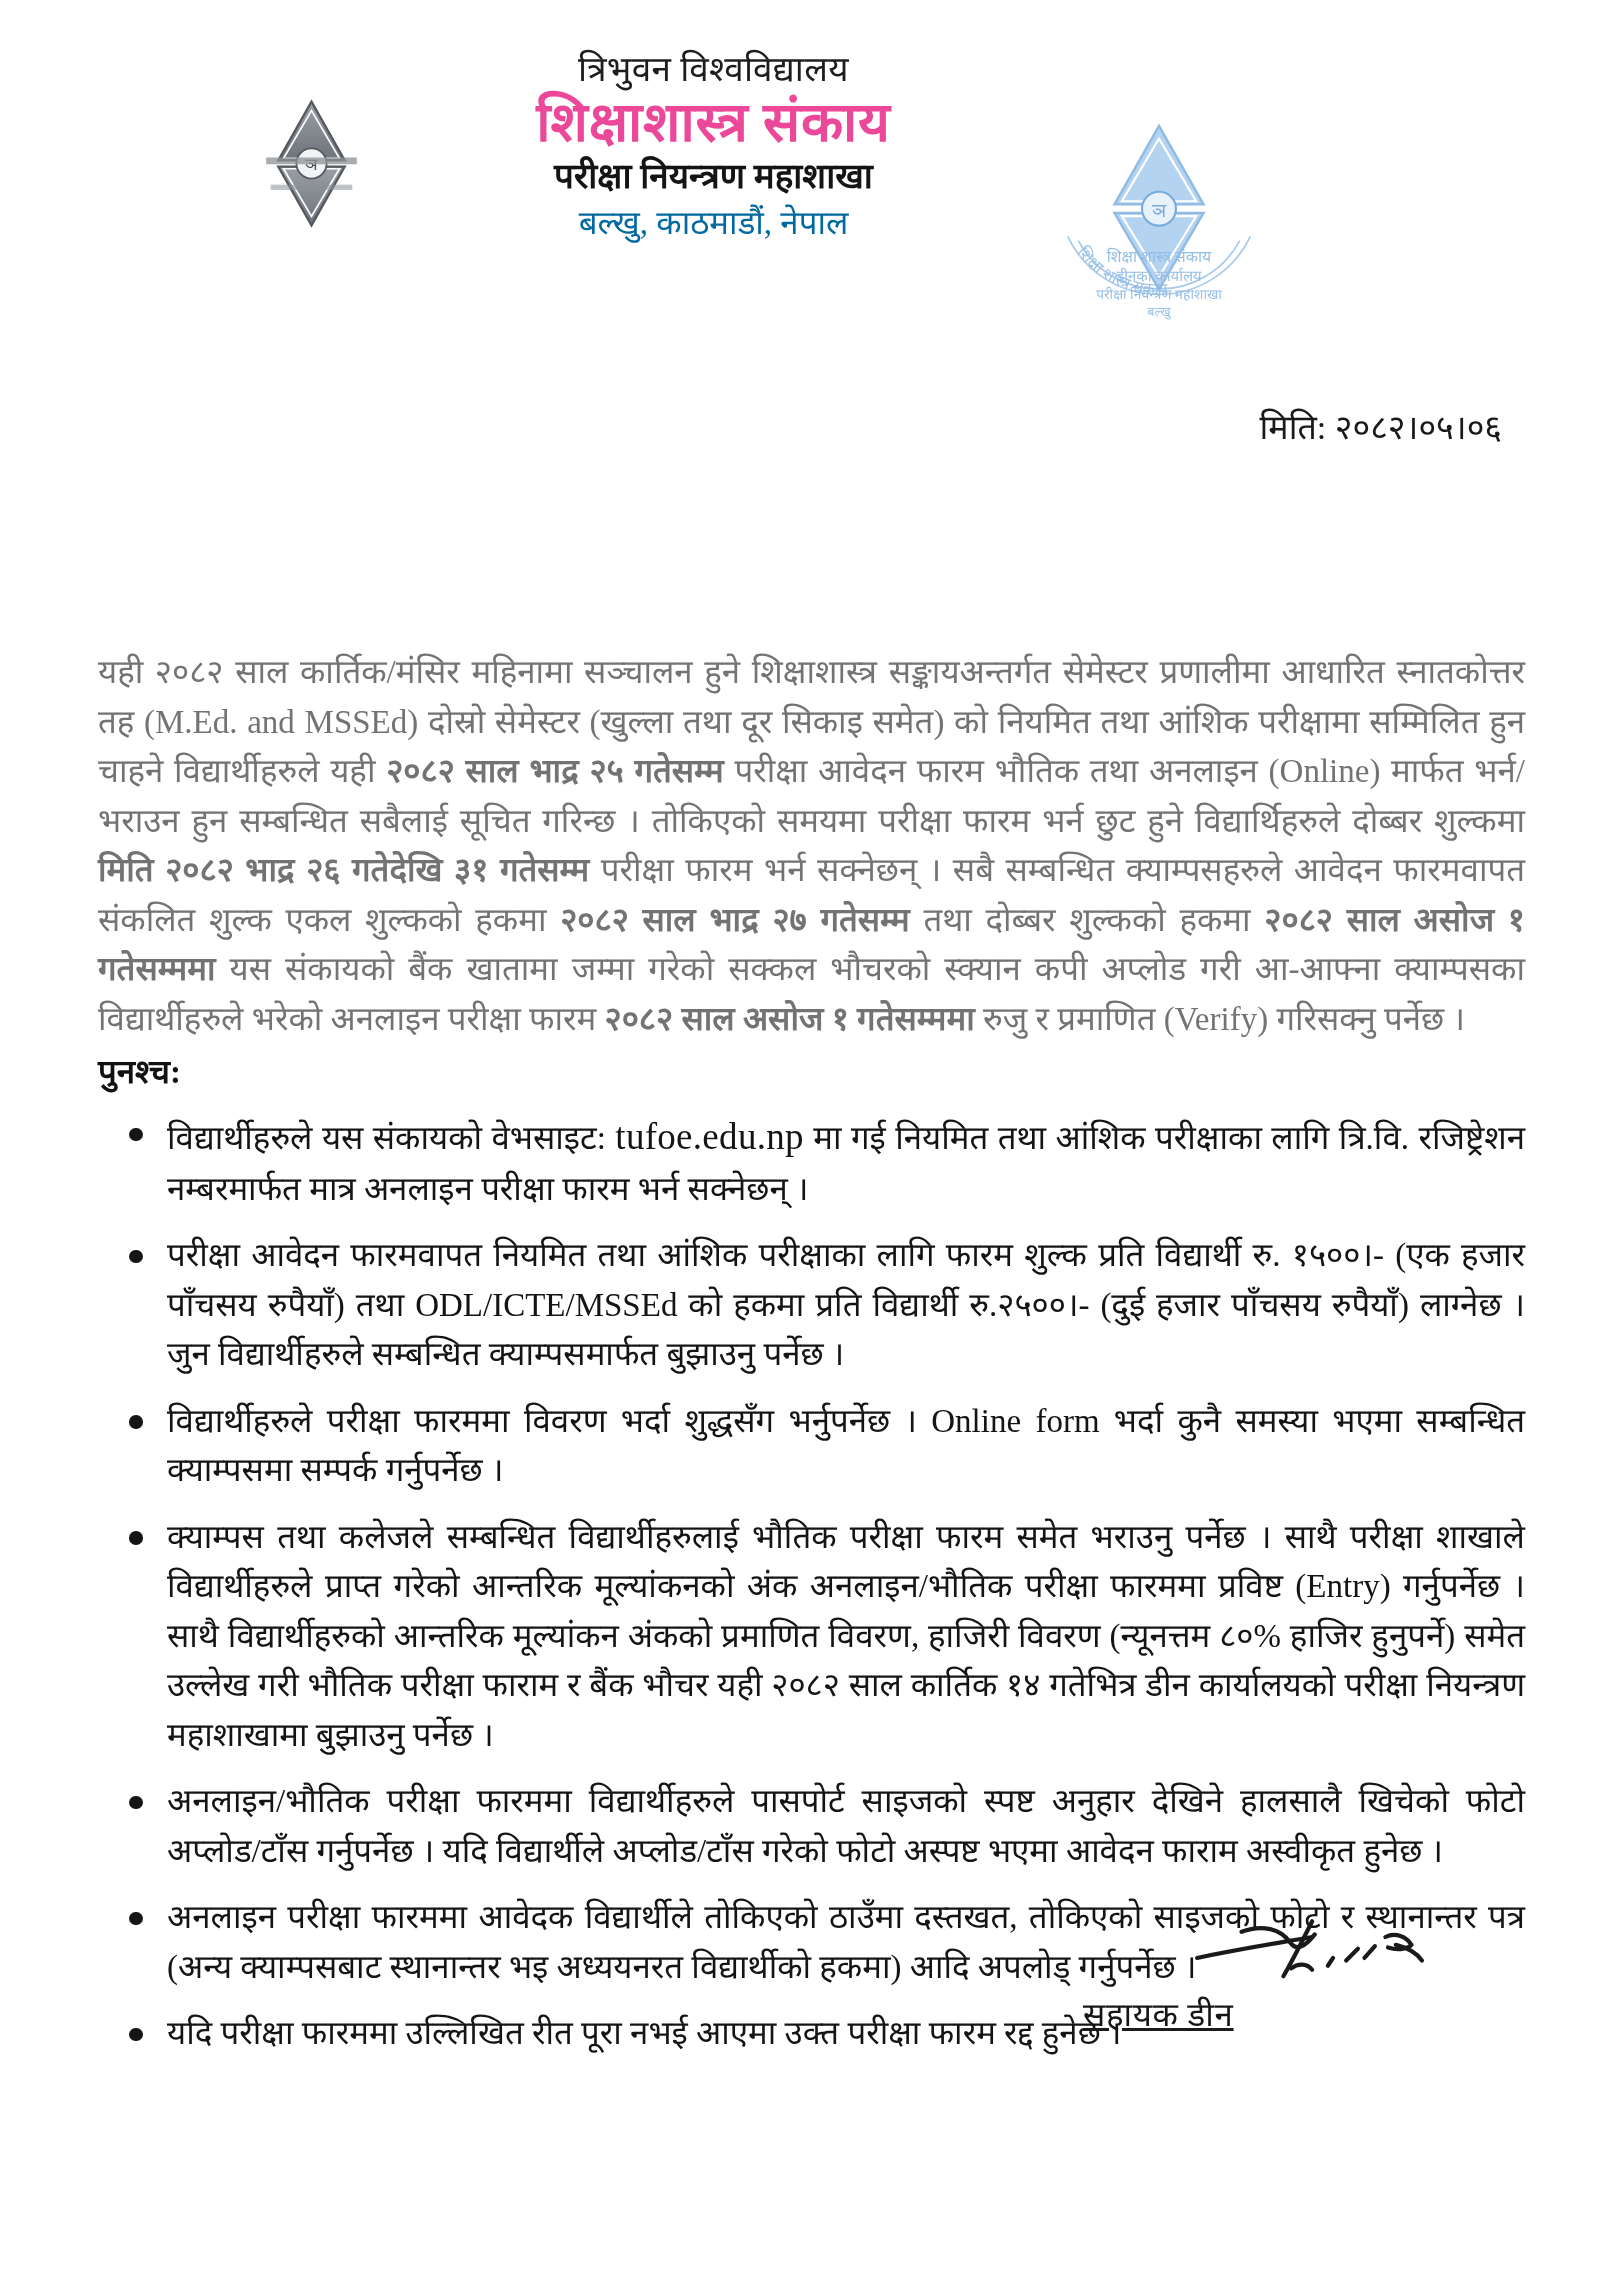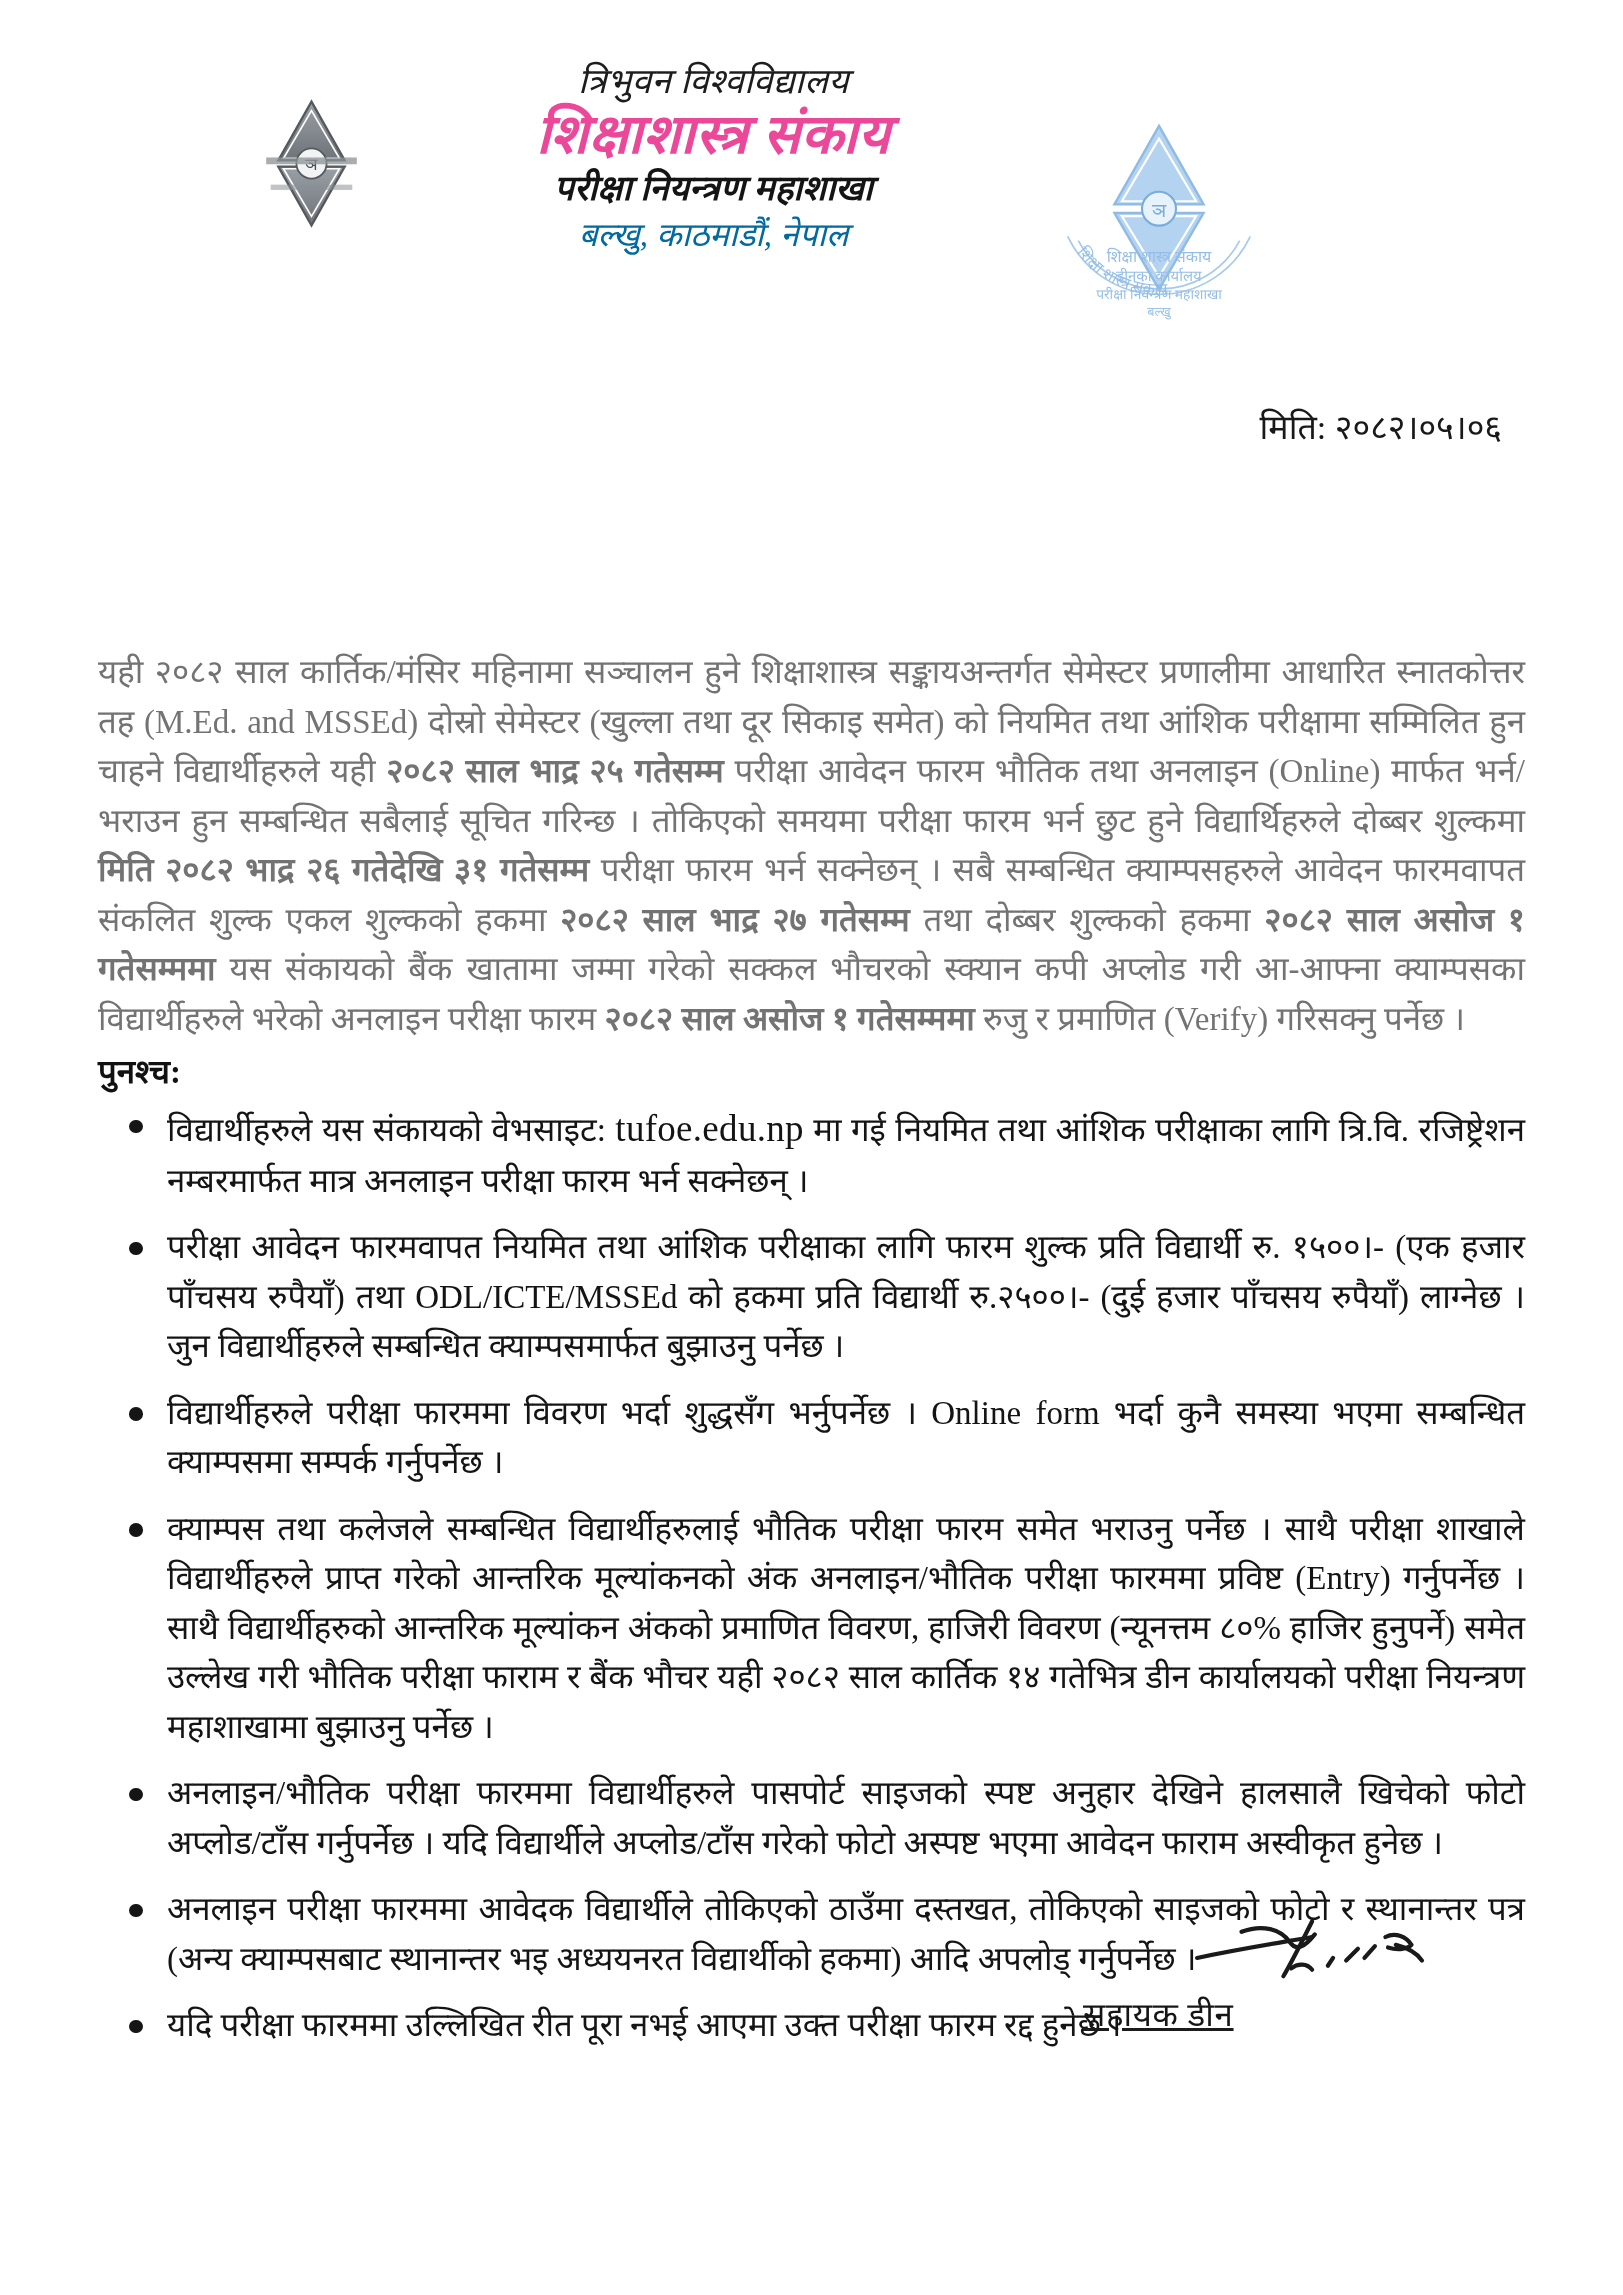--- a/index.html
+++ b/index.html
@@ -22,24 +22,23 @@
   }
   .tu-logo{
     position:absolute;
     left:236px; top:88px;
     width:151px; height:151px;
   }
   .tu-logo svg{width:100%;height:100%;display:block;}
 
   .header-text{
     position:absolute;
-    left:432px; top:62px;
+    left:432px; top:50px;
     width:563px;
     text-align:center;
-    font-style:italic;
   }
   .h-univ{
     font-size:35px;
     line-height:1.12;
     letter-spacing:0.3px;
     color:#1d1d1d;
   }
   .h-faculty{
     font-size:55px;
     font-weight:bold;
@@ -119,21 +118,21 @@
   .punashcha{
     margin:3.9px 0 0 0;
     font-size:33px;
     line-height:1.5;
     font-weight:bold;
     color:#111;
   }
 
   ul.points{
     list-style:none;
-    margin:4px 0 0 0;
+    margin:12px 0 0 0;
     padding:0;
   }
   ul.points > li{
     position:relative;
     padding-left:69px;
     margin-bottom:17px;
     font-size:33px;
     line-height:1.50;
     text-align:justify;
     color:#141414;

